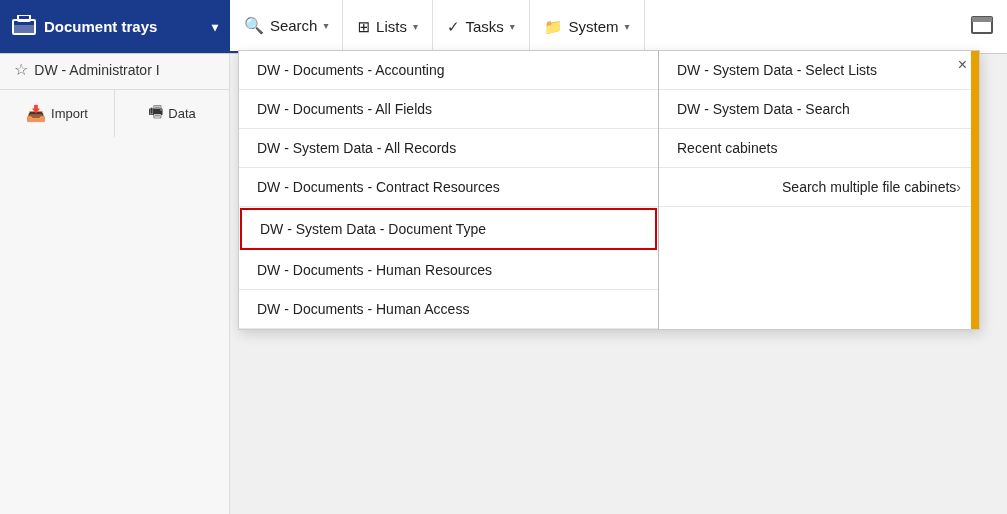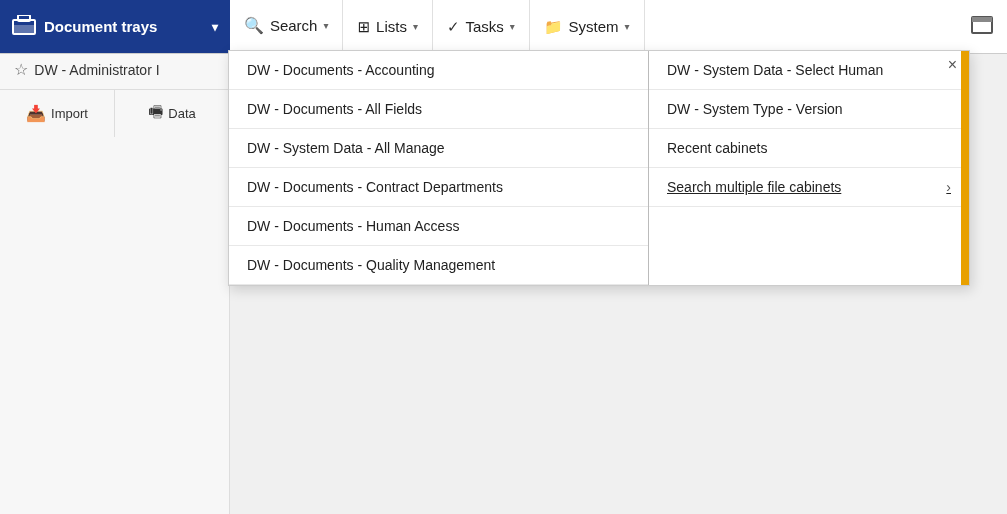--- a/index.html
+++ b/index.html
@@ -94,21 +94,21 @@
       gap: 5px;
       border-right: 1px solid #ddd;
     }
 
     .sidebar-btn:last-child { border-right: none; }
 
     
     .dropdown-overlay {
       position: absolute;
       top: 50px;
-      left: 228px;
+      left: 238px;
       display: flex;
       z-index: 200;
       background: #fff;
       border: 1px solid #ccc;
       box-shadow: 2px 4px 12px rgba(0,0,0,0.15);
     }
 
     .dropdown-col {
       min-width: 420px;
       border-right: 1px solid #bbb;
@@ -140,22 +140,21 @@
       cursor: pointer;
       border-bottom: 1px solid #e8e8e8;
     }
 
     .dropdown-item.highlighted {
       border: 2px solid #cc0000;
       margin: 1px;
     }
 
     .dropdown-item.with-arrow {
-      justify-content: space-between;
-      text-decoration: underline;
+      justify-content: flex-end;
     }
 
     .close-btn {
       position: absolute;
       top: 6px;
       right: 12px;
       font-size: 16px;
       cursor: pointer;
       color: #555;
       background: none;
@@ -234,41 +233,44 @@
 <div class="dropdown-overlay">
 
   <div class="dropdown-col">
     <div class="dropdown-item">
       <span>DW - Documents - Accounting</span>
     </div>
     <div class="dropdown-item">
       <span>DW - Documents - All Fields</span>
     </div>
     <div class="dropdown-item">
-      <span>DW - System Data - All Manage</span>
-    </div>
-    <div class="dropdown-item">
-      <span>DW - Documents - Contract Departments</span>
+      <span>DW - System Data - All Records</span>
+    </div>
+    <div class="dropdown-item">
+      <span>DW - Documents - Contract Resources</span>
+    </div>
+    <div class="dropdown-item highlighted">
+      <span>DW - System Data - Document Type</span>
+    </div>
+    <div class="dropdown-item">
+      <span>DW - Documents - Human Resources</span>
     </div>
     <div class="dropdown-item">
       <span>DW - Documents - Human Access</span>
-    </div>
-    <div class="dropdown-item">
-      <span>DW - Documents - Quality Management</span>
     </div>
   </div>
 
   <div class="dropdown-col-right">
     <button class="close-btn">×</button>
 
     <div class="dropdown-item">
-      <span>DW - System Data - Select Human</span>
-    </div>
-    <div class="dropdown-item">
-      <span>DW - System Type - Version</span>
+      <span>DW - System Data - Select Lists</span>
+    </div>
+    <div class="dropdown-item">
+      <span>DW - System Data - Search</span>
     </div>
     <div class="dropdown-item">
       <span>Recent cabinets</span>
     </div>
     <div class="dropdown-item with-arrow">
       <span>Search multiple file cabinets</span>
       <span style="font-size:14px; color:#555;">›</span>
     </div>
   </div>
 </div>

